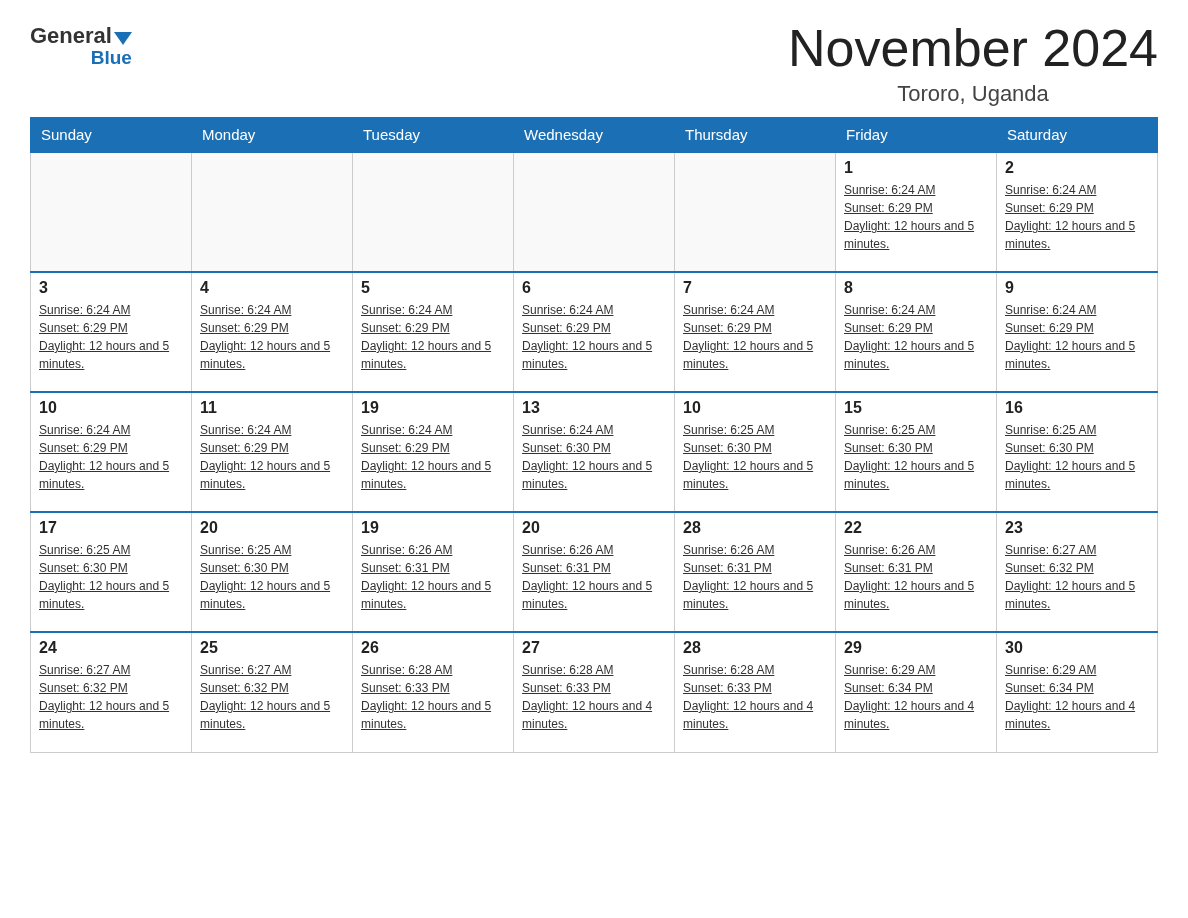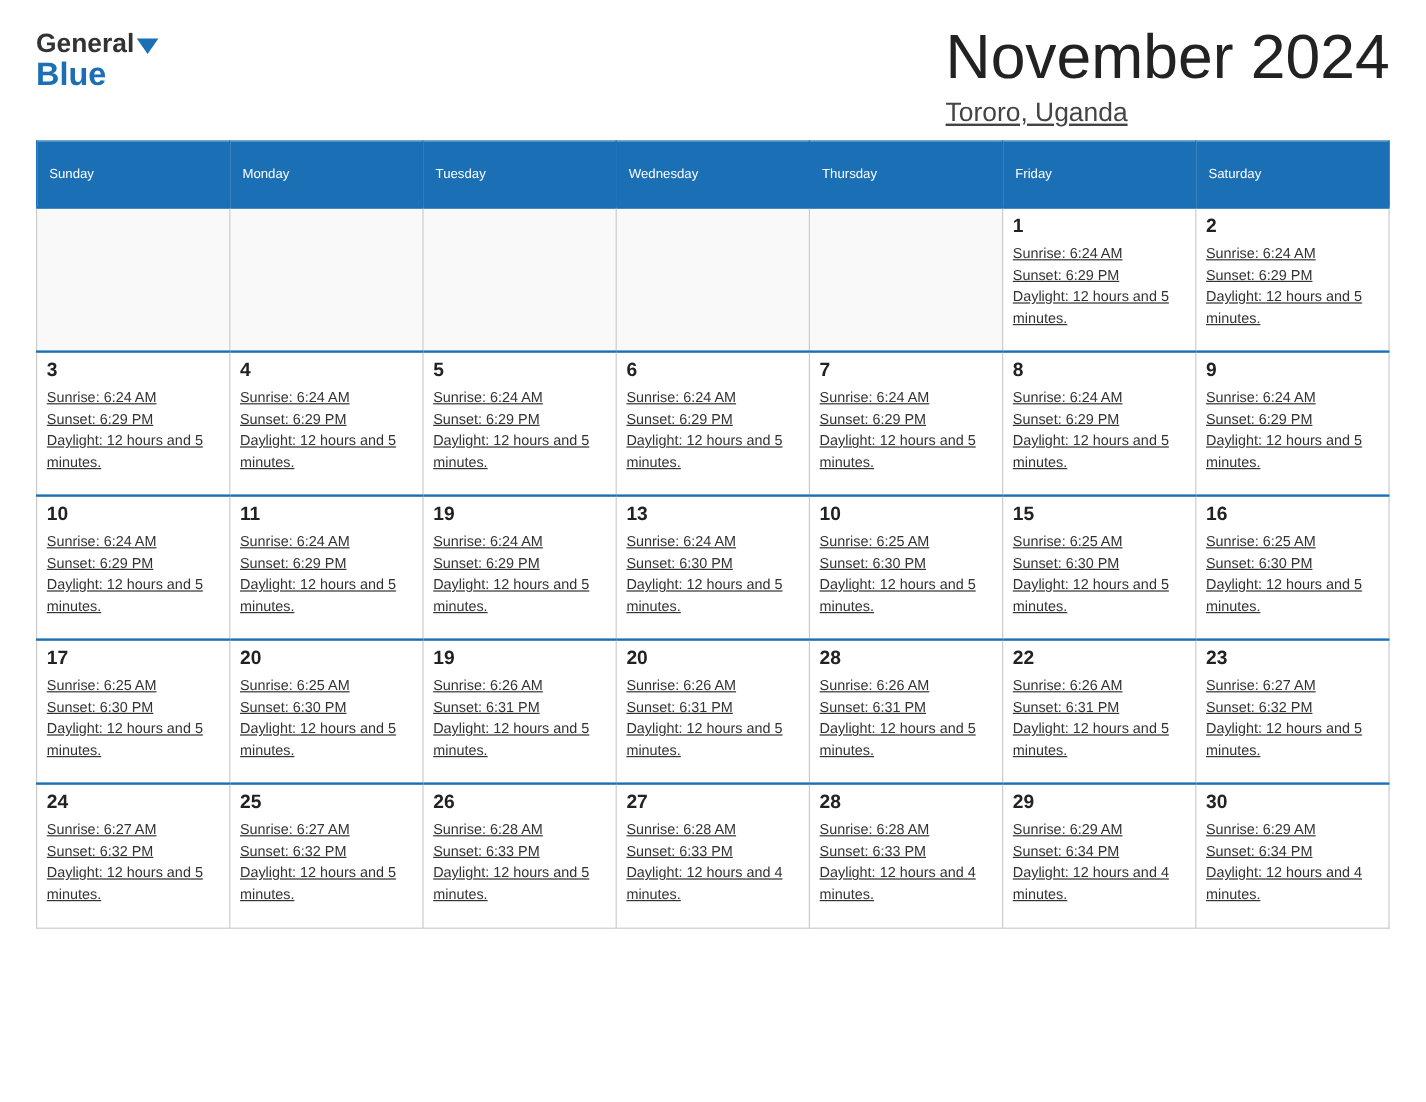--- a/index.html
+++ b/index.html
@@ -12,64 +12,63 @@
     }
     .header {
       display: flex;
       justify-content: space-between;
       align-items: flex-start;
       margin-bottom: 10px;
     }
     .logo {
       display: flex;
       flex-direction: column;
-      align-items: flex-start;
+      align-items: flex-end;
       padding-top: 5px;
     }
     .logo-text {
       font-size: 22px;
       font-weight: bold;
       color: #333;
       line-height: 1;
     }
     .logo-line1 {
       display: flex;
       align-items: center;
     }
     .logo-blue {
       color: #1a6fb5;
-      font-size: 27px;
+      font-size: 19px;
       font-weight: bold;
     }
     .title-block {
-      text-align: left;
+      text-align: center;
     }
     .month-title {
       font-size: 52px;
       font-weight: normal;
       color: #222;
       line-height: 1.1;
     }
     .location {
       font-size: 22px;
       color: #444;
       margin-top: 4px;
-      text-decoration: underline;
     }
     .calendar {
       width: 100%;
       border-collapse: collapse;
       margin-top: 10px;
     }
     .calendar th {
       background-color: #1a6fb5;
       color: #fff;
       text-align: left;
-      padding: 21px 10px;
-      font-size: 11px;
+      padding: 8px 10px;
+      font-size: 15px;
       font-weight: normal;
       border: 1px solid #1a6fb5;
     }
     .calendar td {
       vertical-align: top;
       padding: 6px 8px;
       border: 1px solid #ccc;
       font-size: 12px;
       color: #333;
       width: 14.28%;

